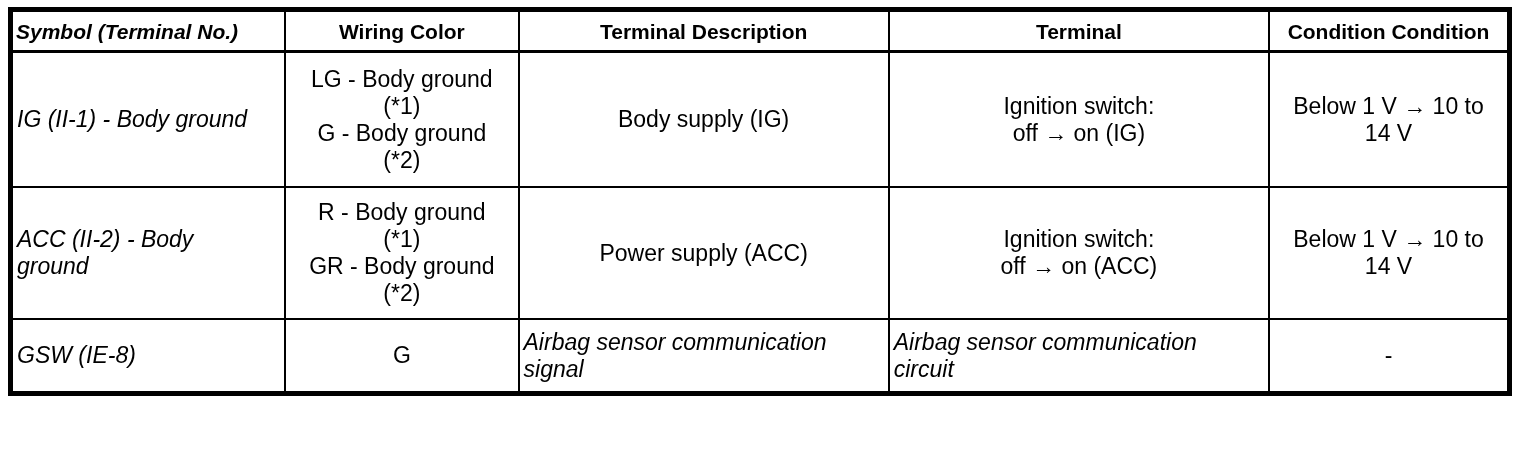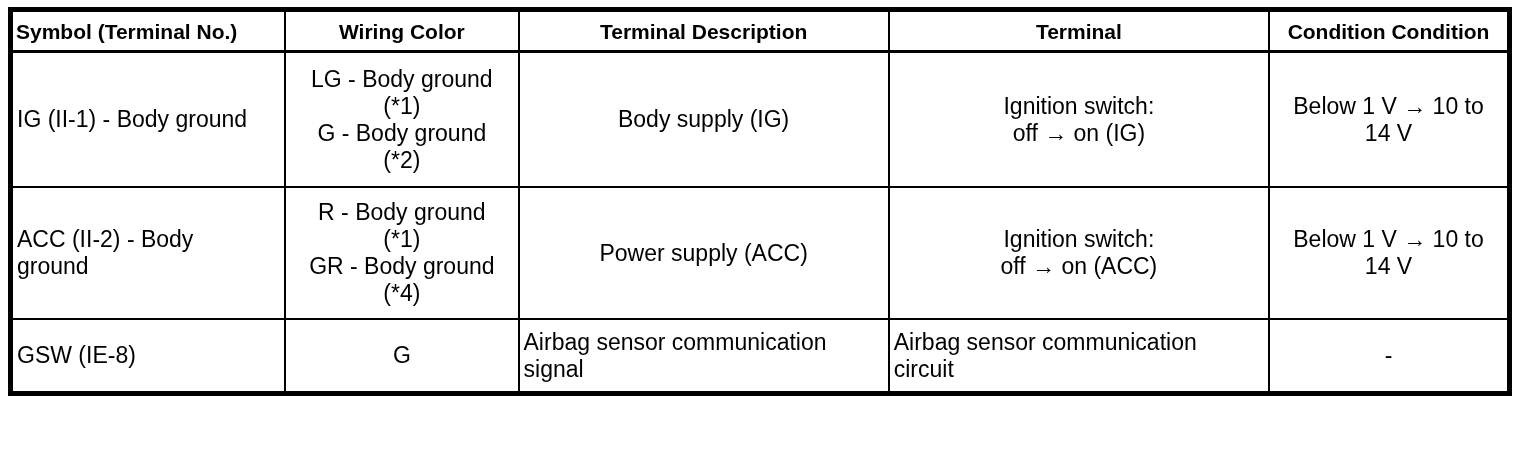--- a/index.html
+++ b/index.html
@@ -36,20 +36,21 @@
   }
   .spec-table thead th {
     font-weight: bold;
     font-size: 21px;
     height: 34px;
     border-bottom: 3px solid #000000;
     padding: 2px 3px;
   }
   .spec-table th.al, .spec-table td.al {
     text-align: left;
+    font-style: italic;
   }
   tr.row-ig  td { height: 129px; }
   tr.row-acc td { height: 126px; }
   tr.row-batb td { height: 69px; }
   tr.row-gsw td { height: 67px; }
 </style>
 </head>
 <body>
 
 <table class="spec-table">
@@ -81,21 +82,21 @@
 off → on (IG)</td>
       <td>Below 1 V → 10 to
 14 V</td>
     </tr>
     <tr class="row-acc">
       <td class="al">ACC (II-2) - Body
 ground</td>
       <td>R - Body ground
 (*1)
 GR - Body ground
-(*4)</td>
+(*2)</td>
       <td>Power supply (ACC)</td>
       <td>Ignition switch:
 off → on (ACC)</td>
       <td>Below 1 V → 10 to
 14 V</td>
     </tr>
     <tr class="row-gsw">
       <td class="al">GSW (IE-8)</td>
       <td>G</td>
       <td class="al">Airbag sensor communication

